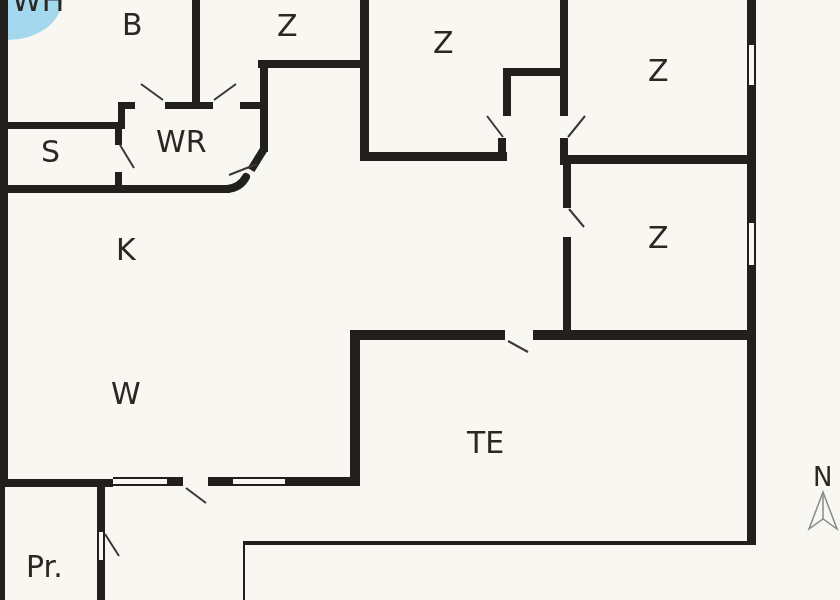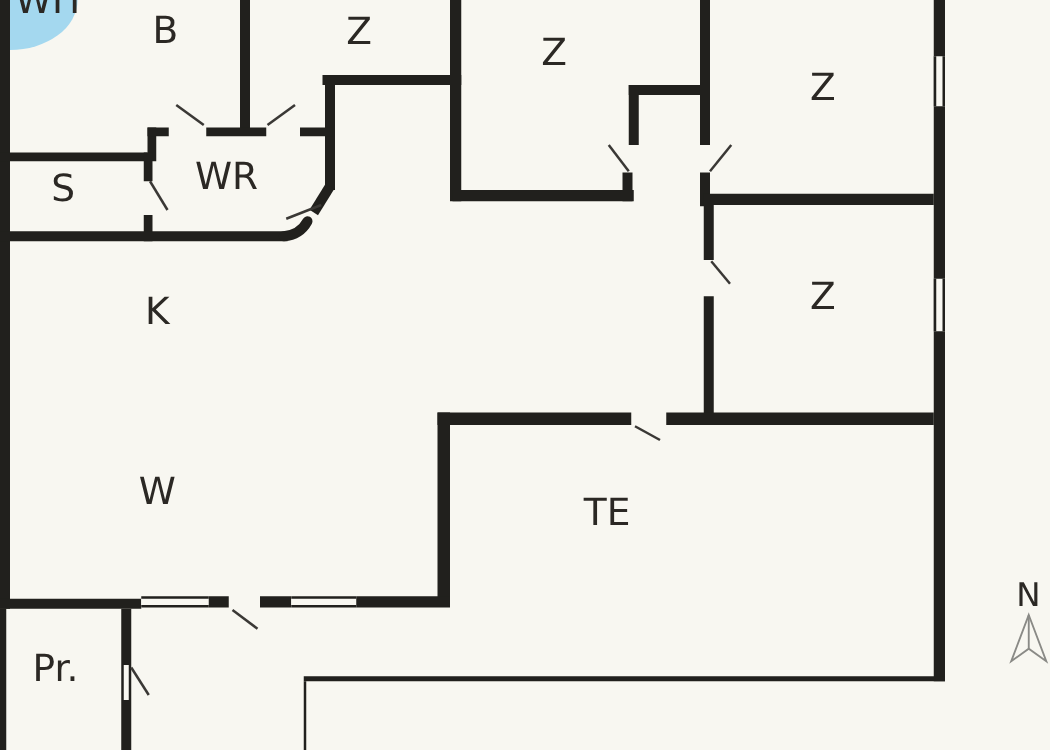--- a/index.html
+++ b/index.html
@@ -100,18 +100,18 @@
   <span class="room-label" style="left:12px;top:-14px">WH</span>
   <span class="room-label" style="left:122px;top:10px">B</span>
   <span class="room-label" style="left:277px;top:11px">Z</span>
   <span class="room-label" style="left:433px;top:28px">Z</span>
   <span class="room-label" style="left:648px;top:56px">Z</span>
   <span class="room-label" style="left:41px;top:137px">S</span>
   <span class="room-label" style="left:156px;top:127px">WR</span>
   <span class="room-label" style="left:116px;top:235px">K</span>
   <span class="room-label" style="left:648px;top:223px">Z</span>
   <span class="room-label" style="left:111px;top:379px">W</span>
-  <span class="room-label" style="left:467px;top:396px">TE</span>
-  <span class="room-label" style="left:26px;top:521px">Pr.</span>
+  <span class="room-label" style="left:467px;top:428px">TE</span>
+  <span class="room-label" style="left:26px;top:552px">Pr.</span>
 
   <span class="compass-label" style="left:813px;top:464px">N</span>
 
 </div>
 
 </body></html>

